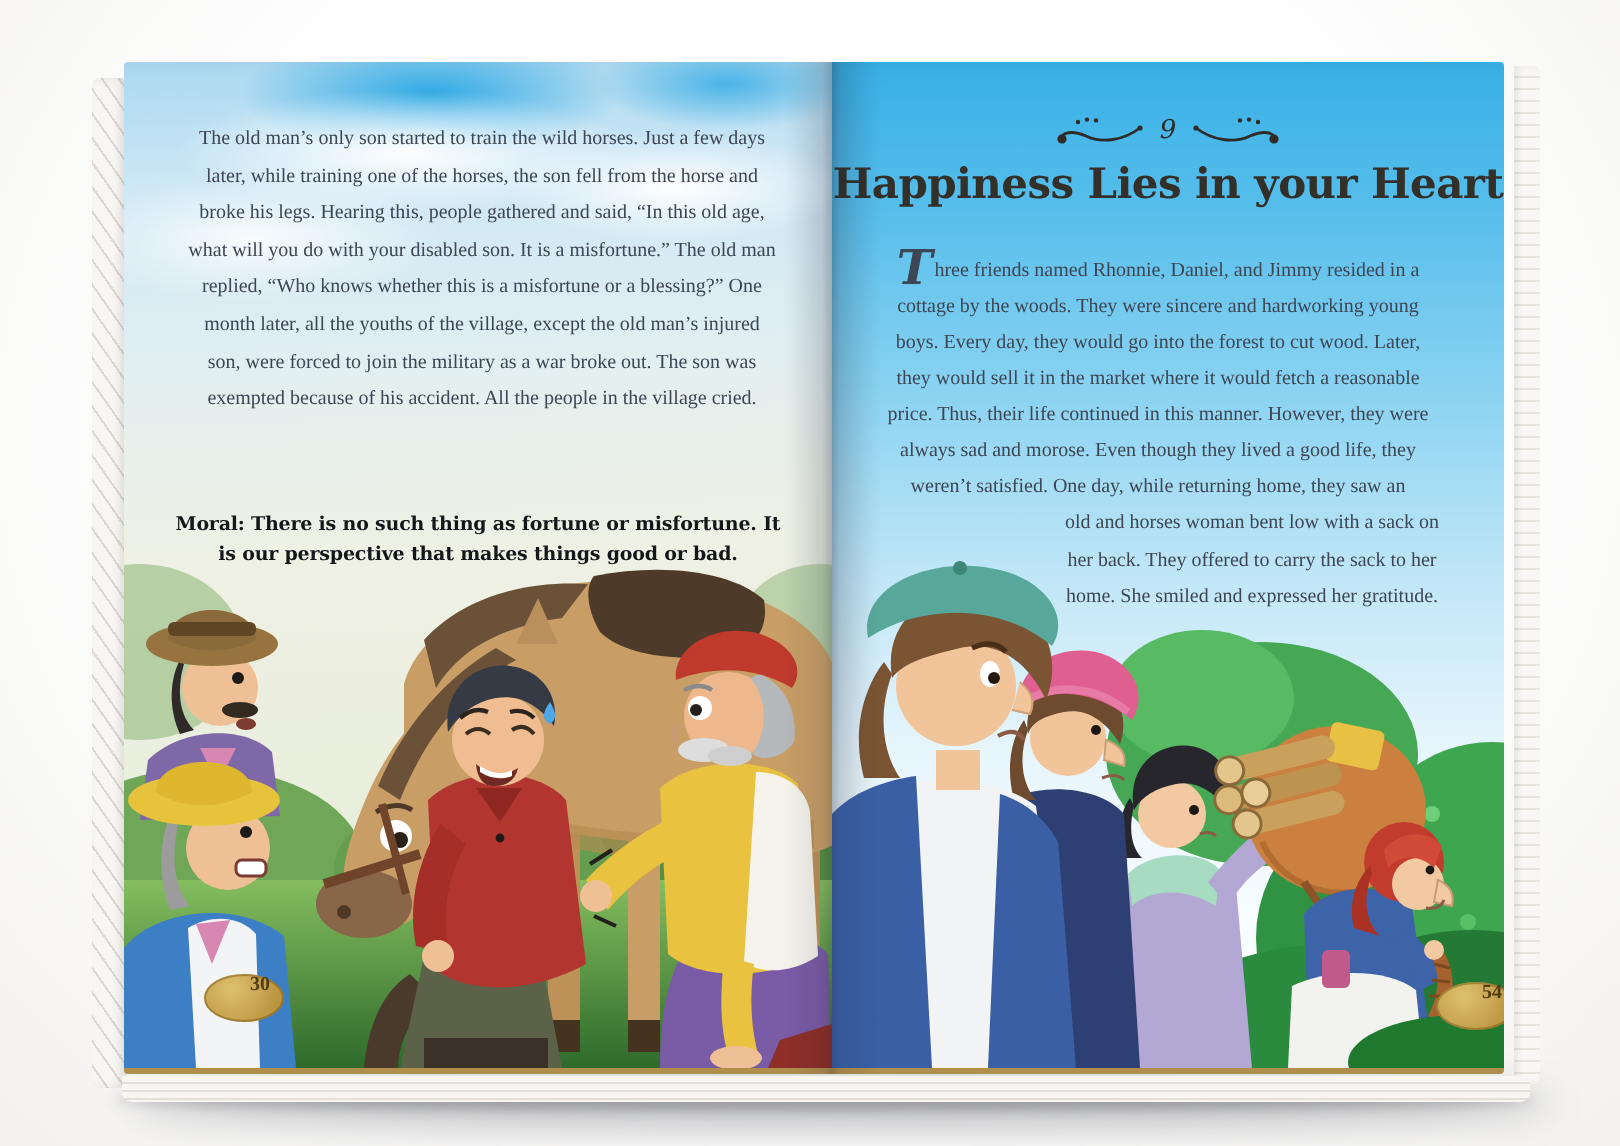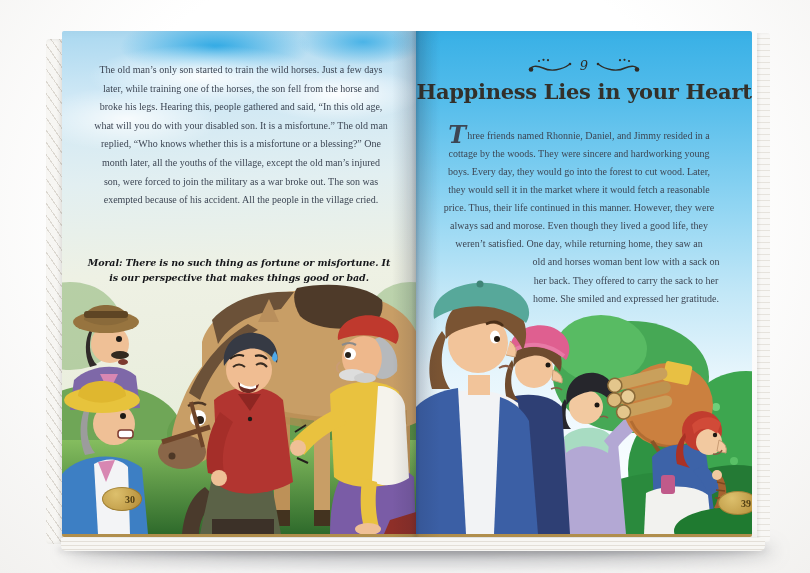--- a/index.html
+++ b/index.html
@@ -29,36 +29,36 @@
   .page-right{left:370px;width:336px;border-radius:0 2px 2px 0;
     background:linear-gradient(180deg,#38b0e6 0%,#55bdeb 14%,#8ed4f2 34%,#c2e7f7 52%,#e6f5fc 68%,#f4fbff 82%,#ffffff 100%);
     box-shadow:inset 16px 0 20px -12px rgba(30,40,60,.22);}
   .gutter{position:absolute;left:346px;width:48px;top:5px;height:506px;pointer-events:none;z-index:8;
     background:linear-gradient(90deg,rgba(20,25,45,0) 0%,rgba(20,25,45,.10) 40%,rgba(20,25,45,.22) 50%,rgba(20,25,45,.10) 58%,rgba(20,25,45,0) 100%);}
   .skypatch{position:absolute;background:radial-gradient(closest-side,#2fa9e4,rgba(47,169,228,0));}
   .cloud{position:absolute;background:radial-gradient(closest-side,rgba(255,255,255,.97),rgba(255,255,255,0));}
   .story{position:absolute;color:#3d4654;font-size:10px;line-height:18.6px;text-align:center;z-index:3;}
   .left-story{top:30px;left:31px;right:27px;}
   .moral{position:absolute;top:224px;left:20px;right:20px;text-align:center;z-index:3;
-    color:#15161a;font-family:"DejaVu Serif",serif;font-weight:700;font-style:italic;
+    color:#15161a;font-family:"DejaVu Serif",serif;font-weight:700;
     font-size:9.5px;line-height:15px;letter-spacing:-.1px;}
   .ornament-row{position:absolute;top:24px;left:0;right:0;height:20px;display:flex;
     align-items:center;justify-content:center;gap:8px;z-index:3;}
   .chapnum{font-family:"DejaVu Serif",serif;font-size:13px;color:#2f2c27;font-style:italic;}
   .title{position:absolute;top:48px;left:0;right:0;text-align:center;z-index:3;
     font-family:"DejaVu Serif",serif;font-weight:700;font-size:21px;letter-spacing:-.3px;color:#33302a;}
   .story-right{position:absolute;top:96px;left:26px;right:36px;z-index:3;}
   .lead{color:#3d4654;font-size:10px;line-height:18px;text-align:center;}
   .dropcap{font-family:"DejaVu Serif",serif;font-style:italic;font-weight:700;
     font-size:24px;line-height:10px;vertical-align:-4px;margin-right:1px;color:#3d4654;}
   .tail{color:#3d4654;font-size:10px;line-height:18.5px;text-align:center;margin-left:86px;width:196px;}
   .illus{position:absolute;bottom:0;left:0;z-index:2;display:block;}
   .badge{position:absolute;width:24px;height:24px;border-radius:50%;z-index:9;
     background:radial-gradient(circle at 35% 30%,#ddc06d,#ba943f 78%);
-    display:flex;align-items:center;justify-content:center;
+    display:flex;align-items:flex-start;justify-content:center;
     font:700 10px "Liberation Serif",serif;color:#4f3d12;
     box-shadow:inset 0 0 0 1px rgba(110,82,18,.45);padding-left:16px;}
   .badge-left{left:40px;top:456px;}
   .badge-right{left:302px;top:460px;}
   .flourish{display:block;}
 </style>
 </head>
 <body>
 
 <div class="scene">
@@ -294,19 +294,19 @@
           <circle cx="64" cy="5" r="3.5" fill="#3f8577"></circle>
           <ellipse cx="79" cy="58" rx="5" ry="6.5" fill="#ffffff"></ellipse>
           <circle cx="81" cy="60" r="3" fill="#23190f"></circle>
           <path d="M70,45 q11,-5 17,2" stroke="#4a2f18" stroke-width="2.6" fill="none"></path>
           <path d="M94,62 q9,7 5,16 l-9,-2" fill="#f2c49a" stroke="#caa076" stroke-width="1"></path>
           <path d="M83,89 q9,-5 13,2" stroke="#8a5a44" stroke-width="2" fill="none"></path>
         </g>
         <ellipse cx="320" cy="252" rx="62" ry="24" fill="#1f7a30"></ellipse>
       </svg>
       <div class="badge badge-right">
-        <span>39</span>
+        <span>54</span>
       </div>
     </div>
 
     <div class="gutter"></div>
   </div>
 </div>
 
 </body></html>

